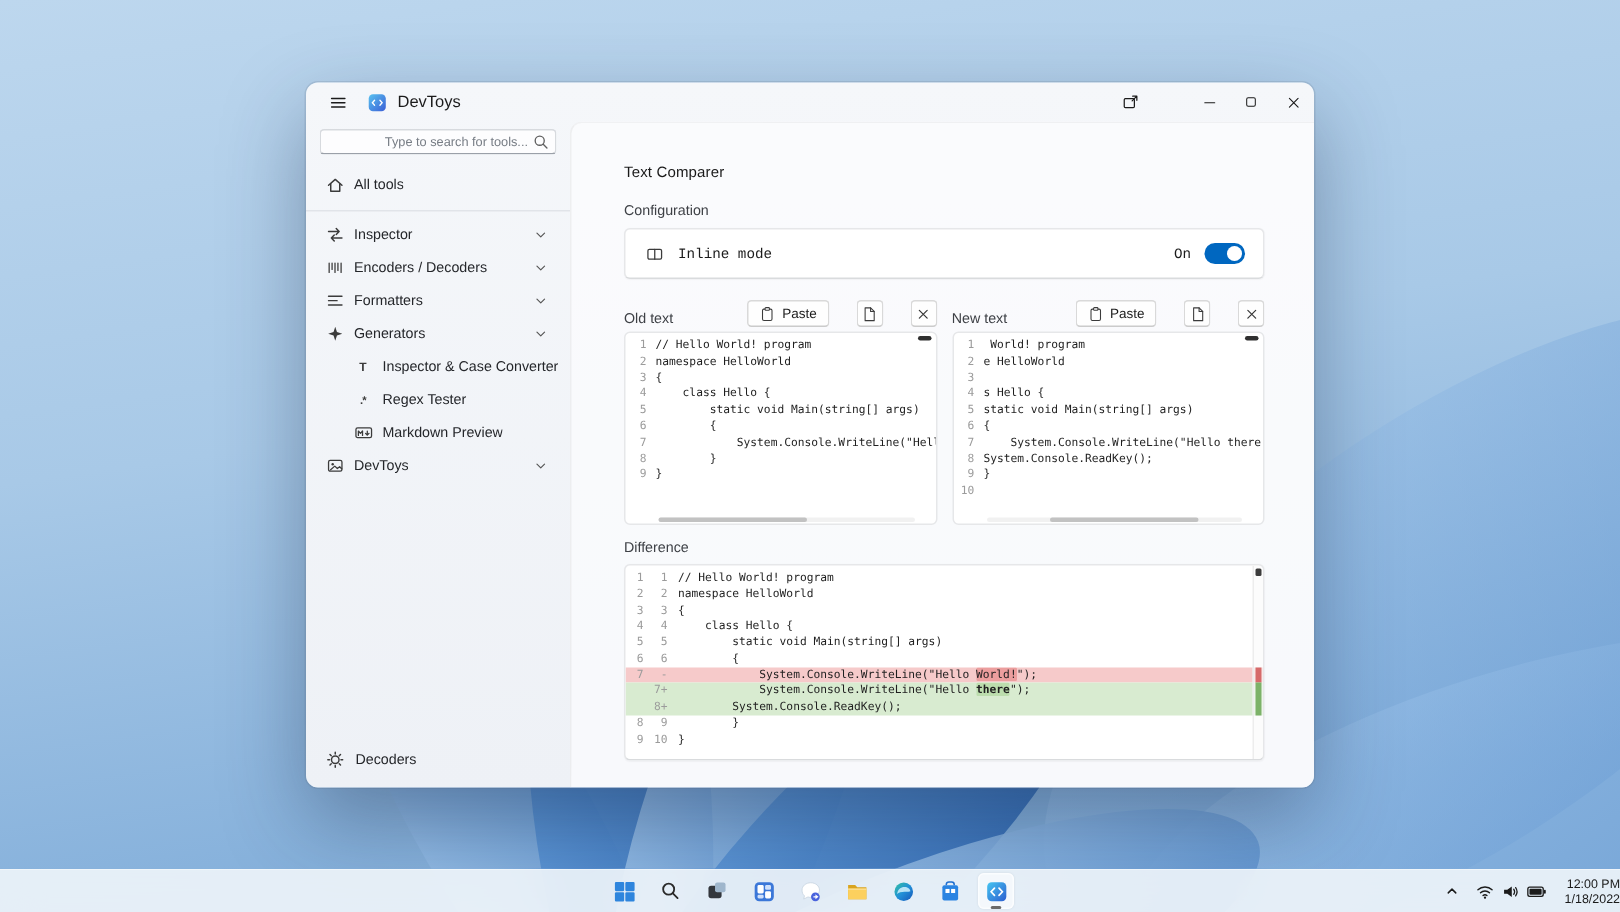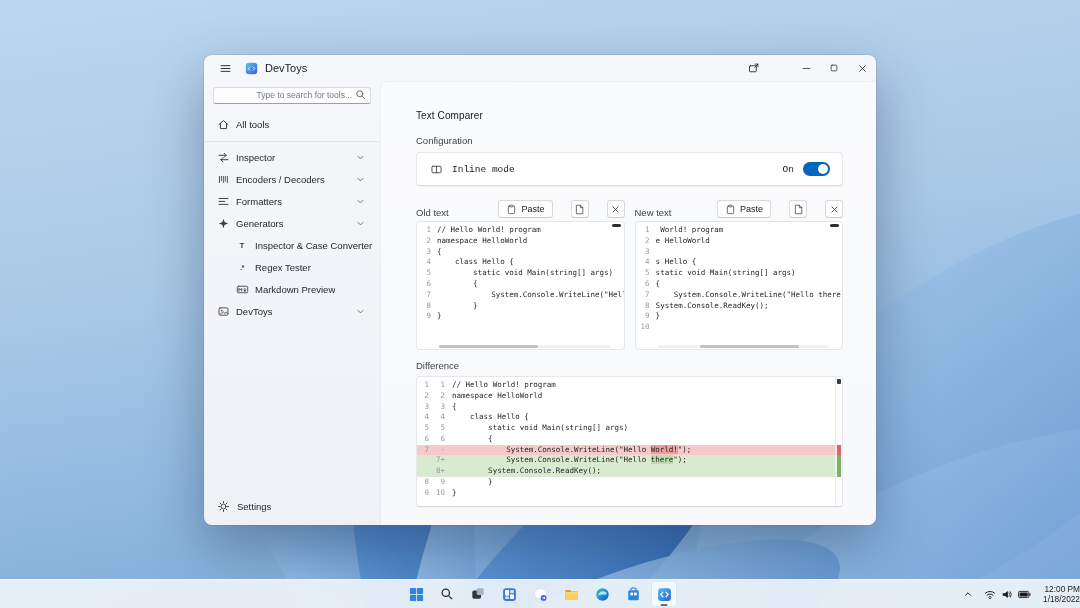--- a/index.html
+++ b/index.html
@@ -83,21 +83,21 @@
   .editor.shift .hthumb { left:25%; width:58%; }
 
   .diff { position:relative; height:131px; padding-top:3px; overflow:hidden;
     font-family:"DejaVu Sans Mono", monospace; font-size:7.5px; line-height:10.75px; }
   .drow { display:flex; height:10.75px; }
   .drow .ln { width:16px; padding-right:4px; }
   .drow .codebox { padding-left:3px; }
   .drow.removed { background:var(--removed-line,#f6caca); }
   .drow.added { background:var(--added-line,#d8ebd0); }
   .drow.removed .hl { background:var(--removed-word,#ec9e9e); border-radius:1px; }
-  .drow.added .hl { background:var(--added-word,#bcddad); border-radius:1px; }
+  .drow.added .hl { background:var(--added-word,#bcddad); border-radius:1px;font-weight:bold; }
   .ruler { position:absolute; right:0; top:0; bottom:0; width:7px; background:rgba(250,250,250,.65); border-left:1px solid #ededed; }
   .ruler .thumb { position:absolute; top:2px; left:1px; right:1px; height:5px; background:#3c3c3c; border-radius:1px; }
   .rmark { position:absolute; left:1px; right:1px; }
   .rmark.removed { background:var(--ruler-removed,#d66a6a); }
   .rmark.added { background:var(--ruler-added,#7cb268); }
 
   
   .taskbar { position:fixed; left:0; right:0; bottom:0; height:29px; z-index:3;
     background:rgba(240,245,250,.9); backdrop-filter:blur(14px); border-top:1px solid rgba(255,255,255,.45);
     display:flex; align-items:center; justify-content:center; }
@@ -339,21 +339,21 @@
       </div>
       <div class="settings-row">
         <span class="ic">
             <svg viewBox="0 0 16 16" width="13" height="13">
               <circle class="st" cx="8" cy="8" r="3.1"></circle>
               <g class="st" stroke-width="1.5">
                 <path d="M8 1.9v1.4M8 12.7v1.4M1.9 8h1.4M12.7 8h1.4M3.7 3.7l1 1M11.3 11.3l1 1M3.7 12.3l1-1M11.3 4.7l1-1"></path>
               </g>
             </svg>
           </span>
-        <span class="navlab">Settings</span>
+        <span class="navlab">Decoders</span>
       </div>
     </aside>
 
     <section class="main">
       <div class="page-title">Text Comparer</div>
       <div class="caption">Configuration</div>
 
       <div class="card inline-card">
         <span class="ic">
             <svg viewBox="0 0 16 16" width="13" height="13">

